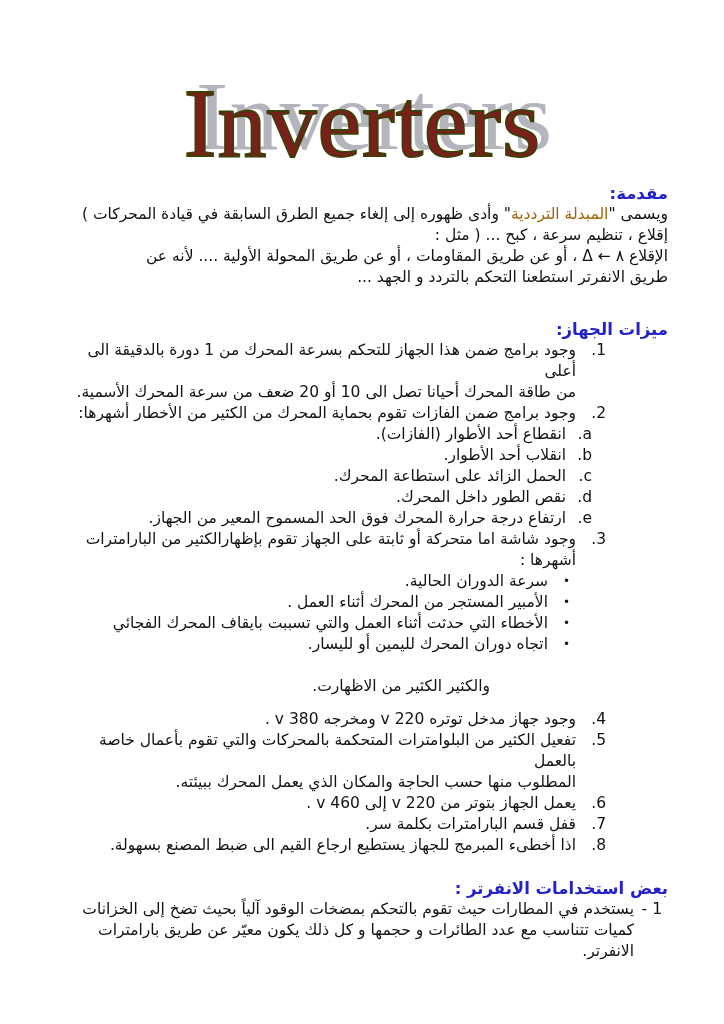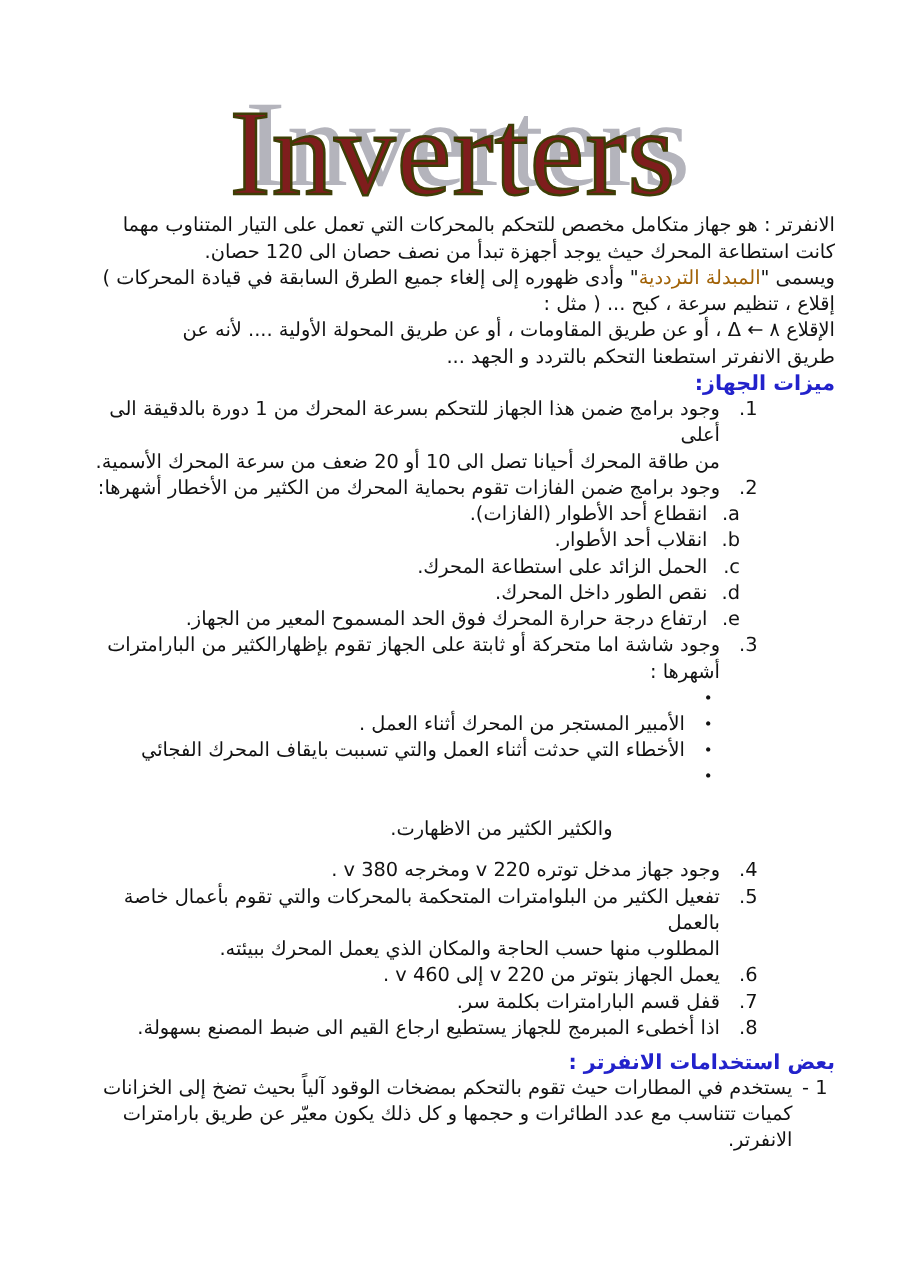--- a/index.html
+++ b/index.html
@@ -32,22 +32,22 @@
     text-shadow:12px -7px 0 #b4b4bc;
     letter-spacing:1px;
   }
   .sec-h{
     margin:0;
     font-size:16.5px;
     font-weight:bold;
     color:#2222cb;
   }
   .h-intro{margin-top:13px;}
-  .h-feat{margin-top:0;}
-  .h-uses{margin-top:6px;text-align:right;}
+  .h-feat{margin-top:31px;}
+  .h-uses{margin-top:22px;text-align:right;}
   .para{white-space:pre-line;margin:0;}
   .green{color:#a16207;}
   .olist{padding-right:62px;}
   .li{display:flex;}
   .mk{
     flex:0 0 30px;
     direction:ltr;
     text-align:right;
     white-space:pre;
   }
@@ -63,22 +63,21 @@
 </style>
 </head>
 <body>
 
 <div class="page">
 
   <div class="title-row">
     <span class="doc-title">Inverters</span>
   </div>
 
-  <p class="para">الانفرتر : هو جهاز متكامل مخصص للتحكم بالمحركات التي تعمل على التيار المتناوب مهما
-كانت استطاعة المحرك حيث يوجد أجهزة تبدأ من نصف حصان الى 120 حصان.</p>
+  <h2 class="sec-h h-intro">مقدمة:</h2>
   <p class="para"><span>ويسمى "</span><span class="green">المبدلة الترددية</span><span>" وأدى ظهوره إلى إلغاء جميع الطرق السابقة في قيادة المحركات )</span></p>
   <p class="para">إقلاع ، تنظيم سرعة ، كبح ... ( مثل :
 الإقلاع ٨ ← Δ ، أو عن طريق المقاومات ، أو عن طريق المحولة الأولية .... لأنه عن
 طريق الانفرتر استطعنا التحكم بالتردد و الجهد ...</p>
 
   <h2 class="sec-h h-feat">ميزات الجهاز:</h2>
 
   <div class="olist">
 
     <div class="li">
@@ -113,31 +112,33 @@
     </div>
 
     <div class="li">
       <span class="mk">.3</span>
       <span class="tx">وجود شاشة اما متحركة أو ثابتة على الجهاز تقوم بإظهارالكثير من البارامترات
 أشهرها :</span>
     </div>
 
     <div class="li bul">
       <span class="mk">•</span>
+      <span class="tx">سرعة الدوران الحالية.</span>
     </div>
     <div class="li bul">
       <span class="mk">•</span>
       <span class="tx">الأمبير المستجر من المحرك أثناء العمل .</span>
     </div>
     <div class="li bul">
       <span class="mk">•</span>
       <span class="tx">الأخطاء التي حدثت أثناء العمل والتي تسببت بايقاف المحرك الفجائي</span>
     </div>
     <div class="li bul">
       <span class="mk">•</span>
+      <span class="tx">اتجاه دوران المحرك لليمين أو لليسار.</span>
     </div>
 
     <div class="li tail">
       <span class="tx">والكثير الكثير من الاظهارت.</span>
     </div>
 
     <div class="li gap-before">
       <span class="mk">.4</span>
       <span class="tx">وجود جهاز مدخل توتره 220 v  ومخرجه 380 v .</span>
     </div>

